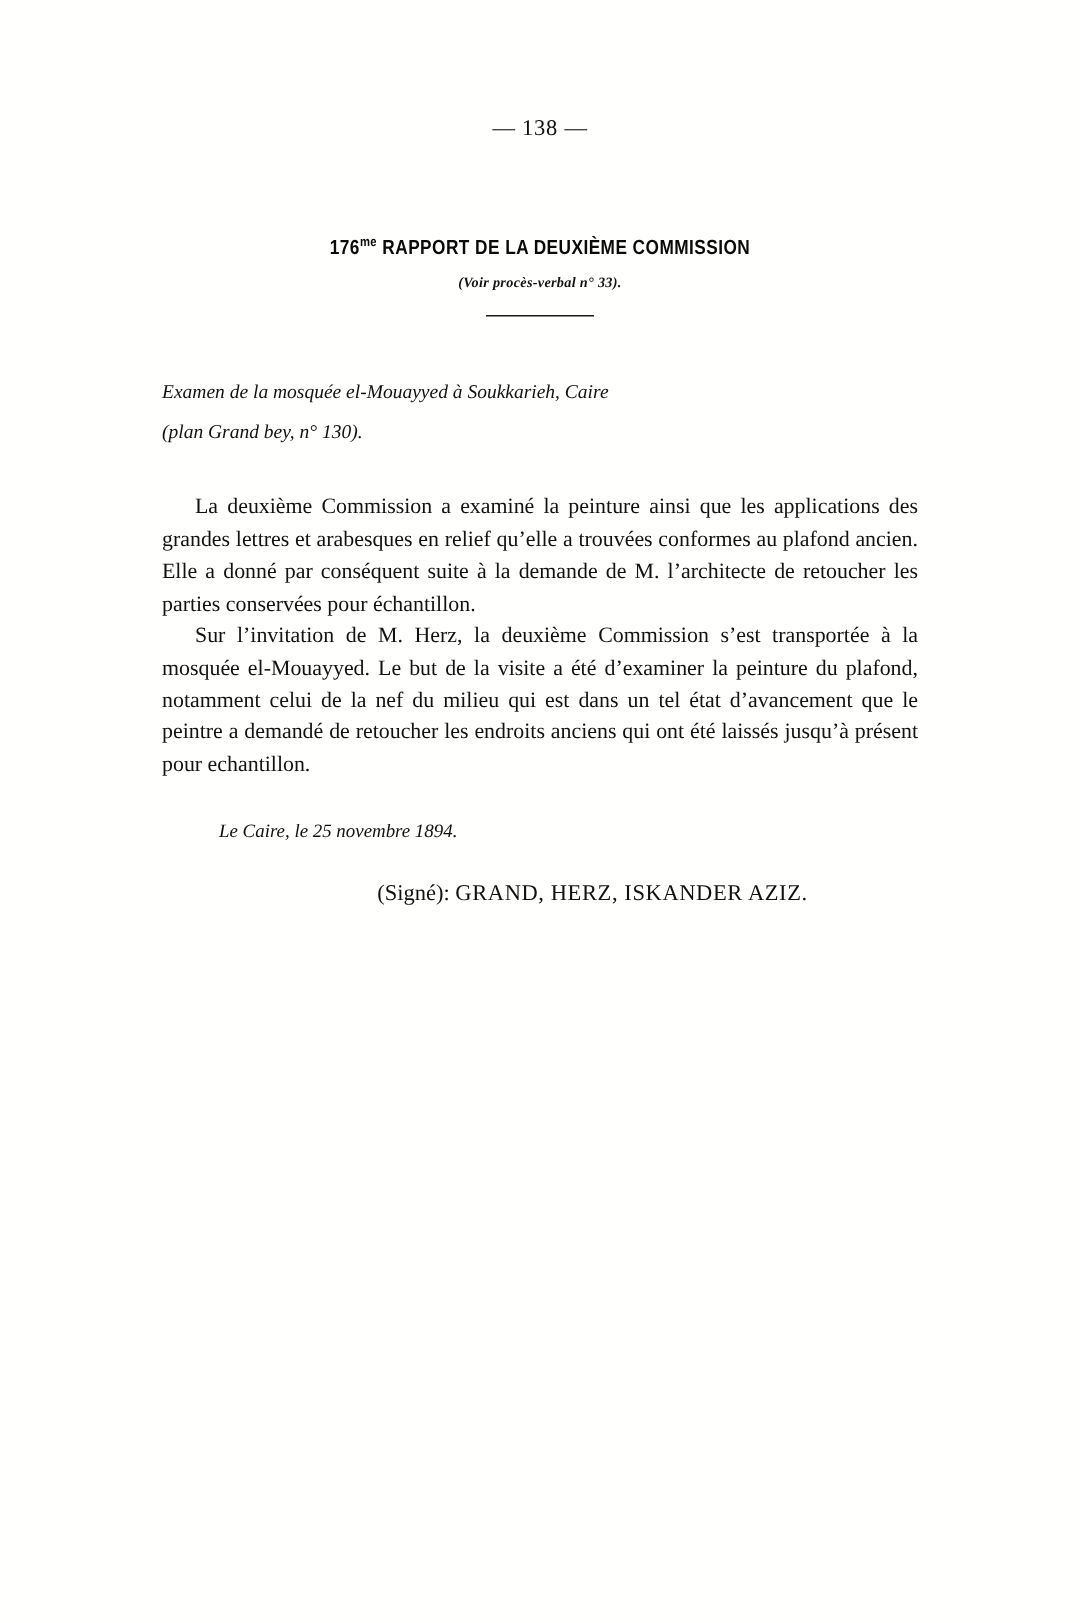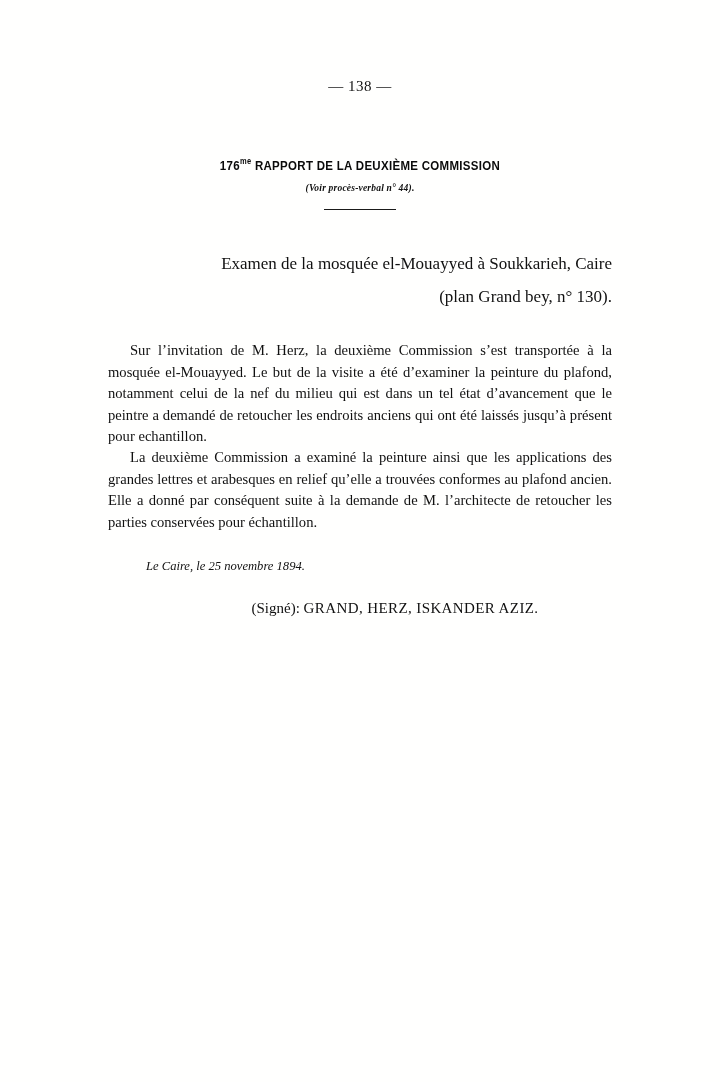--- a/index.html
+++ b/index.html
@@ -60,22 +60,23 @@
     letter-spacing: 0.2px;
   }
   .rule {
     width: 72px;
     height: 1px;
     background: #1a1a1a;
     margin: 16px auto 0 auto;
   }
   .title-block {
     margin-top: 40px;
-    text-align: right;
-    font-size: 17px;
+    text-align: left;
+    font-style: italic;
+    font-size: 13px;
     line-height: 1.6;
   }
   .title-line2 {
     margin-top: 6px;
   }
   .body-text {
     margin-top: 30px;
     font-size: 14.6px;
     line-height: 1.47;
     text-align: justify;
@@ -106,32 +107,32 @@
 
 <div class="page">
   <div class="content">
 
     <div class="page-number">— 138 —</div>
 
     <div class="report-heading">
       <span>176</span><span class="sup">me</span><span> RAPPORT DE LA DEUXIÈME COMMISSION</span>
     </div>
 
-    <div class="subref">(Voir procès-verbal n° 44).</div>
+    <div class="subref">(Voir procès-verbal n° 33).</div>
 
     <div class="rule"></div>
 
     <div class="title-block">
       <div>Examen de la mosquée el-Mouayyed à Soukkarieh, Caire</div>
       <div class="title-line2">(plan Grand bey, n° 130).</div>
     </div>
 
     <div class="body-text">
+      <p>La deuxième Commission a examiné la peinture ainsi que les applications des grandes lettres et arabesques en relief qu’elle a trouvées conformes au plafond ancien. Elle a donné par conséquent suite à la demande de M. l’architecte de retoucher les parties conservées pour échantillon.</p>
       <p>Sur l’invitation de M. Herz, la deuxième Commission s’est transportée à la mosquée el-Mouayyed. Le but de la visite a été d’examiner la peinture du plafond, notamment celui de la nef du milieu qui est dans un tel état d’avancement que le peintre a demandé de retoucher les endroits anciens qui ont été laissés jusqu’à présent pour echantillon.</p>
-      <p>La deuxième Commission a examiné la peinture ainsi que les applications des grandes lettres et arabesques en relief qu’elle a trouvées conformes au plafond ancien. Elle a donné par conséquent suite à la demande de M. l’architecte de retoucher les parties conservées pour échantillon.</p>
     </div>
 
     <div class="place-date">Le Caire, le 25 novembre 1894.</div>
 
     <div class="signature">
       <span>(Signé): </span><span class="smallcaps">GRAND, HERZ, ISKANDER AZIZ.</span>
     </div>
 
   </div>
 </div>

